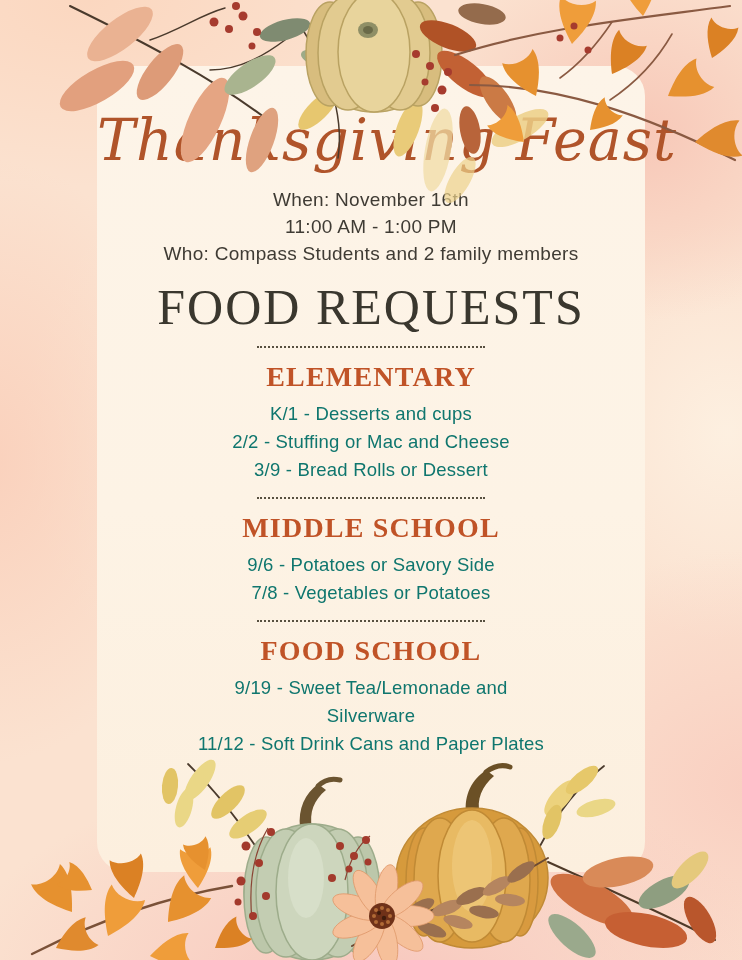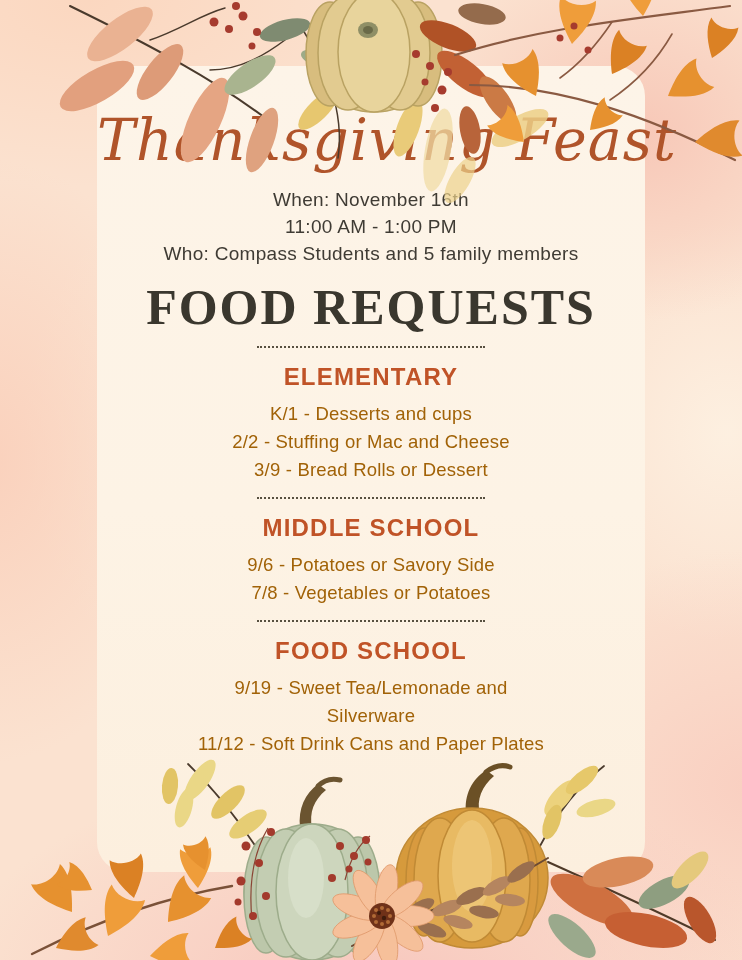--- a/index.html
+++ b/index.html
@@ -24,46 +24,46 @@
   .content{
     position:absolute;left:97px;top:66px;width:548px;z-index:2;
     text-align:center;box-sizing:border-box;padding-top:40px;
   }
   .title{
     font-family:"DejaVu Serif", serif;font-style:italic;
     font-size:57px;line-height:1.2;color:#b0542a;letter-spacing:1px;white-space:nowrap;
   }
   .details{margin-top:12px;font-size:19px;line-height:27px;color:#3f3b34;letter-spacing:.3px;}
   .heading{
-    margin-top:13px;font-family:"Liberation Serif", serif;font-weight:700;
+    margin-top:13px;font-family:"Liberation Serif", serif;font-weight:400;
     font-size:50px;line-height:54px;color:#3a372e;letter-spacing:2px;white-space:nowrap;
   }
   .divider{width:228px;margin:4px auto 0;border-bottom:2px dotted #575040;height:8px;}
   .divider.mid{margin-top:5px;}
   .sec-h{
-    margin-top:15px;font-family:Liberation Sans, sans-serif;font-weight:700;
-    font-size:24px;line-height:28px;color:#c05327;letter-spacing:1.2px;
-  }
-  .items{margin:9px auto 0;max-width:350px;font-size:18.5px;line-height:28px;color:#a16207;letter-spacing:.2px;}
+    margin-top:15px;font-family:Liberation Serif, serif;font-weight:700;
+    font-size:28px;line-height:28px;color:#c05327;letter-spacing:1.2px;
+  }
+  .items{margin:9px auto 0;max-width:350px;font-size:18.5px;line-height:28px;color:#0f766e;letter-spacing:.2px;}
   .deco{position:absolute;left:0;z-index:3;pointer-events:none;}
   .deco-top{top:0;}
   .deco-bottom{bottom:0;}
 </style>
 </head>
 <body>
 
 <div class="card"></div>
 
 <div class="content">
   <div class="title">Thanksgiving Feast</div>
 
   <div class="details">
     <div>When: November 16th</div>
     <div>11:00 AM - 1:00 PM</div>
-    <div>Who: Compass Students and 5 family members</div>
+    <div>Who: Compass Students and 2 family members</div>
   </div>
 
   <div class="heading">FOOD REQUESTS</div>
   <div class="divider"></div>
 
   <section>
     <div class="sec-h">ELEMENTARY</div>
     <div class="items">
       <div>K/1 - Desserts and cups</div>
       <div>2/2 - Stuffing or Mac and Cheese</div>

